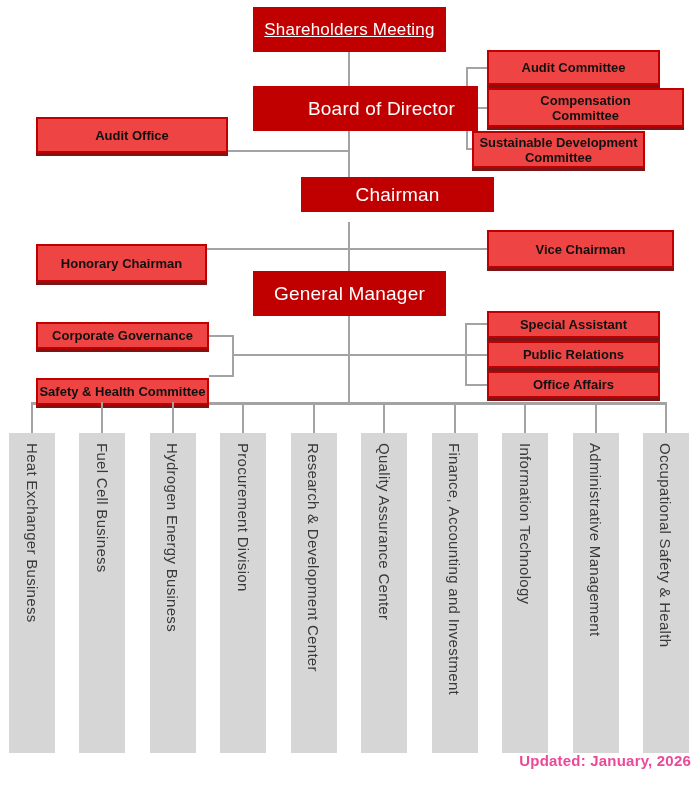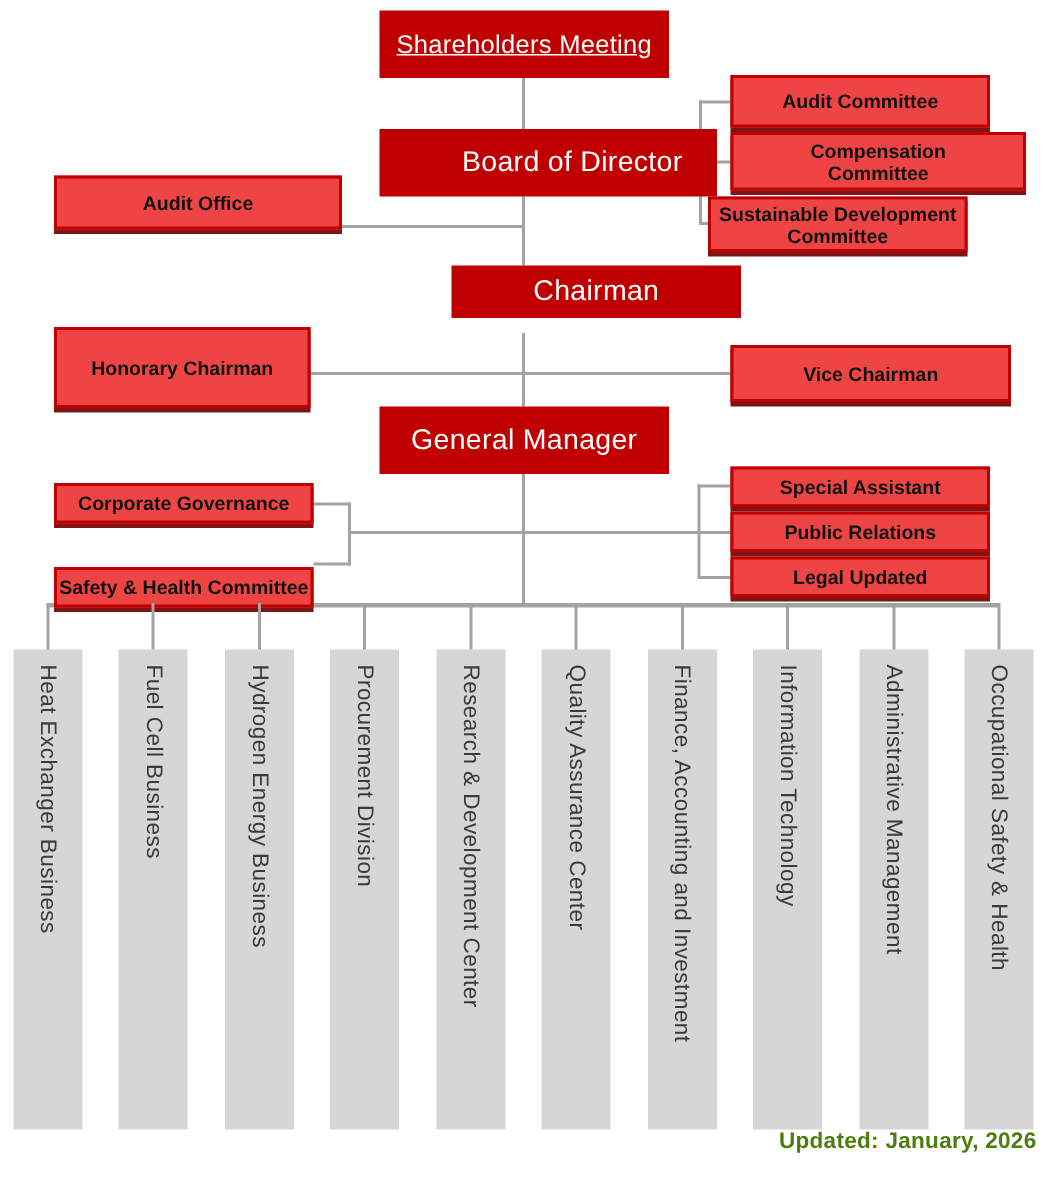--- a/index.html
+++ b/index.html
@@ -44,21 +44,21 @@
     content:"";position:absolute;top:-31px;left:50%;margin-left:-1px;
     width:2px;height:31px;background:var(--line);
   }
   .bar-label{
     writing-mode:vertical-rl;white-space:nowrap;
     font-size:15px;color:var(--bar-ink);letter-spacing:.3px;
   }
 
   .footer{
     position:absolute;top:752px;right:5px;
-    font-weight:bold;font-size:15px;color:#4d7c0f;letter-spacing:.2px;
+    font-weight:bold;font-size:15px;color:#ec4899;letter-spacing:.2px;
   }
 </style>
 </head>
 <body>
 
 <div class="canvas">
 
   <div class="line" style="left:348px;top:52px;width:2px;height:34px;"></div>
   <div class="line" style="left:348px;top:131px;width:2px;height:46px;"></div>
   <div class="line" style="left:348px;top:222px;width:2px;height:49px;"></div>
@@ -87,33 +87,33 @@
   <div class="red-box" style="left:253px;top:271px;width:193px;height:45px;">General Manager</div>
 
   <div class="white-box" style="left:36px;top:117px;width:192px;height:36px;">Audit Office</div>
 
   <div class="white-box" style="left:487px;top:50px;width:173px;height:35px;">Audit Committee</div>
 
   <div class="white-box" style="left:487px;top:88px;width:197px;height:39px;padding:0 28px;">Compensation Committee</div>
 
   <div class="white-box" style="left:472px;top:131px;width:173px;height:37px;">Sustainable Development Committee</div>
 
-  <div class="white-box" style="left:36px;top:218px;width:171px;height:54px;">Honorary Chairman</div>
+  <div class="white-box" style="left:36px;top:244px;width:171px;height:38px;">Honorary Chairman</div>
 
   <div class="white-box" style="left:487px;top:230px;width:187px;height:38px;">Vice Chairman</div>
 
   <div class="white-box" style="left:36px;top:322px;width:173px;height:27px;">Corporate Governance</div>
 
   <div class="white-box" style="left:36px;top:362px;width:173px;height:27px;margin-top:16px;">Safety &amp; Health Committee</div>
 
   <div class="white-box" style="left:487px;top:311px;width:173px;height:27px;">Special Assistant</div>
 
   <div class="white-box" style="left:487px;top:341px;width:173px;height:27px;">Public Relations</div>
 
-  <div class="white-box" style="left:487px;top:371px;width:173px;height:27px;">Legal Updated</div>
+  <div class="white-box" style="left:487px;top:371px;width:173px;height:27px;">Office Affairs</div>
 
   <div class="divisions">
       <div class="bar">
         <span class="bar-label">Heat Exchanger Business</span>
       </div>
       <div class="bar">
         <span class="bar-label">Fuel Cell Business</span>
       </div>
       <div class="bar">
         <span class="bar-label">Hydrogen Energy Business</span>

